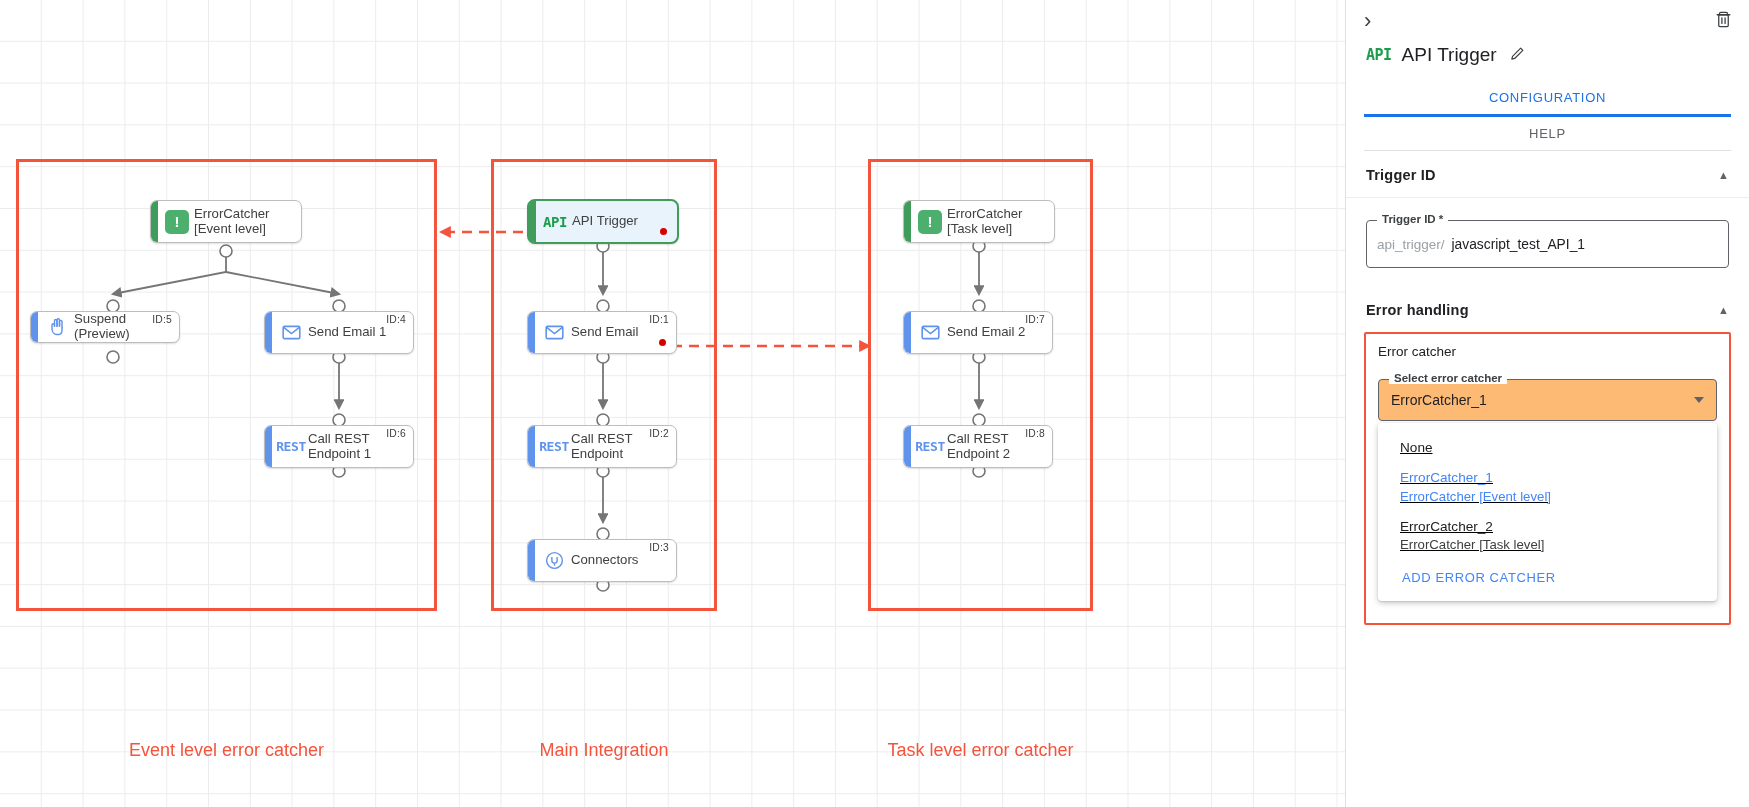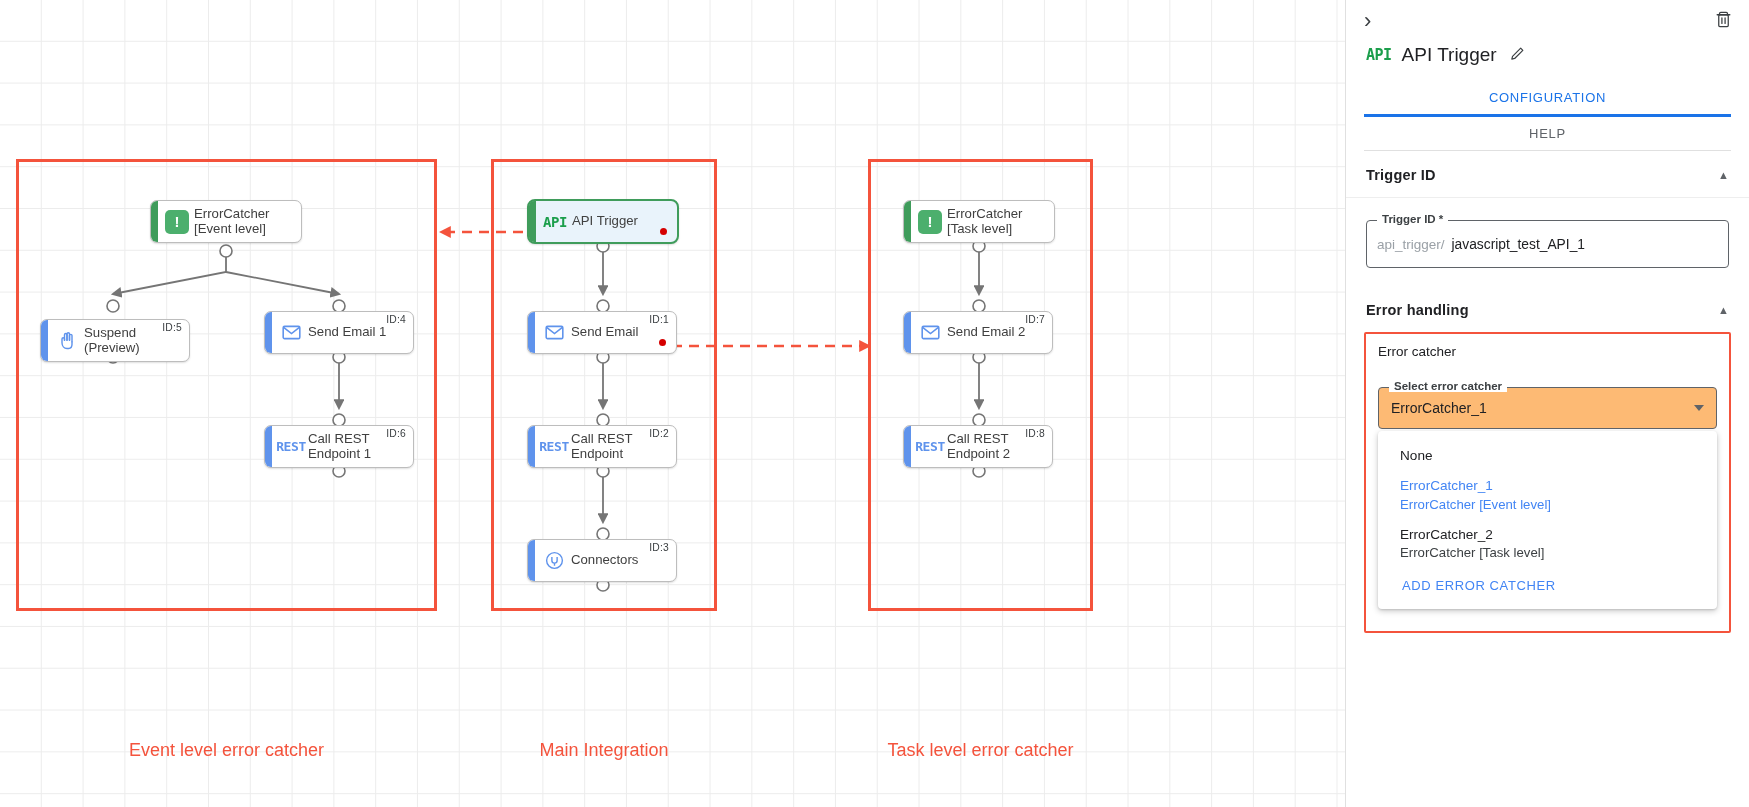--- a/index.html
+++ b/index.html
@@ -181,21 +181,21 @@
   .val { color: #202124; font-size: 13.8px; }
 
   
   .err-outline {
     margin: 0 18px;
     border: 2px solid #f4533c;
     border-radius: 2px;
     padding: 10px 12px 22px 12px;
     position: relative;
   }
-  .err-catcher-lbl { font-size: 13.5px; color: #202124; margin-bottom: 28px; }
+  .err-catcher-lbl { font-size: 13.5px; color: #202124; margin-bottom: 20px; }
   .select-box {
     position: relative;
     border: 1px solid #5f6368;
     border-radius: 4px;
     height: 42px;
     display: flex; align-items: center; justify-content: space-between;
     padding: 0 12px;
     cursor: pointer;
     background: #fdba74;
   }
@@ -206,21 +206,21 @@
     border-right: 5px solid transparent;
     border-top: 6px solid #5f6368;
   }
   .menu {
     margin-top: 2px;
     background: #fff;
     border-radius: 4px;
     box-shadow: 0 2px 6px rgba(0,0,0,.22), 0 1px 2px rgba(0,0,0,.12);
     padding: 10px 0 14px 0;
   }
-  .menu-item { padding: 6px 22px; cursor: pointer; }
+  .menu-item { padding: 6px 22px; cursor: pointer; text-decoration: underline; }
   .mi-title { font-size: 13.6px; color: #202124; line-height: 1.35; }
   .mi-title.blue { color: #4285f4; }
   .mi-sub { font-size: 13.2px; color: #3c4043; line-height: 1.35; }
   .mi-sub.blue { color: #4285f4; }
   .menu-action {
     padding: 10px 22px 2px 24px;
     font-size: 13px; color: #4285f4; letter-spacing: .6px;
     cursor: pointer;
   }
 </style>
@@ -281,21 +281,21 @@
 
     <div class="node" style="left:150px; top:200px; width:152px; height:43px;">
       <div class="accent green"></div>
       <div class="nicon">
         <div class="ec-glyph">!</div>
       </div>
       <div class="nlabel">ErrorCatcher
 [Event level]</div>
     </div>
 
-    <div class="node" style="left:40px; top:311px; width:150px; height:43px;margin-top:8px;">
+    <div class="node" style="left:30px; top:311px; width:150px; height:32px;">
       <div class="accent blue"></div>
       <div class="nicon">
         <svg width="20" height="20" viewBox="0 0 24 24" fill="none" stroke="#5f93ec" stroke-width="1.7" stroke-linecap="round" stroke-linejoin="round">
           <path d="M9 11V4.5a1.5 1.5 0 0 1 3 0V11"></path>
           <path d="M12 11V3.5a1.5 1.5 0 0 1 3 0V11"></path>
           <path d="M15 11V5.5a1.5 1.5 0 0 1 3 0V13"></path>
           <path d="M9 11V9.5a1.5 1.5 0 0 0-3 0V14c0 4 2.5 7 6 7h2c3 0 4-2.5 4-5v-3"></path>
         </svg>
       </div>
       <div class="nlabel">Suspend

